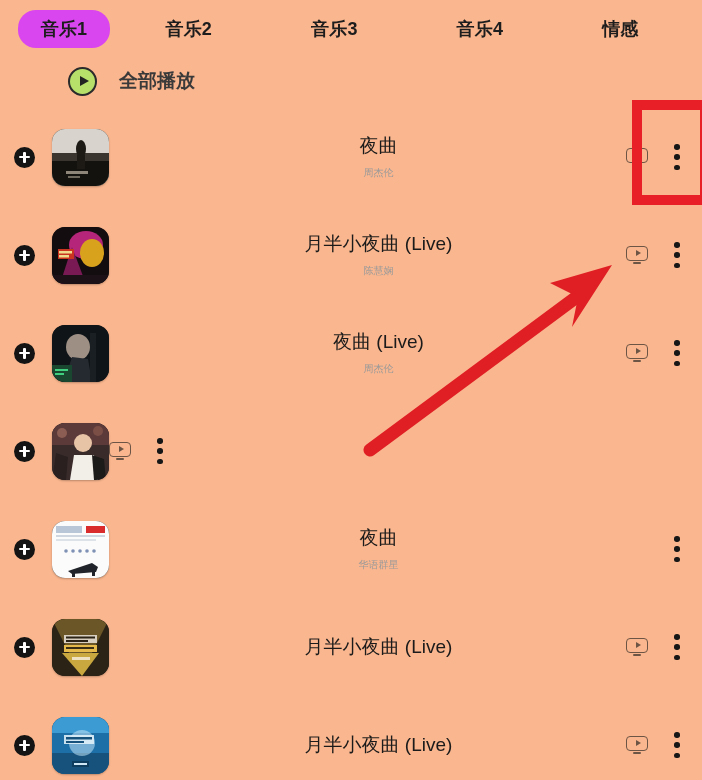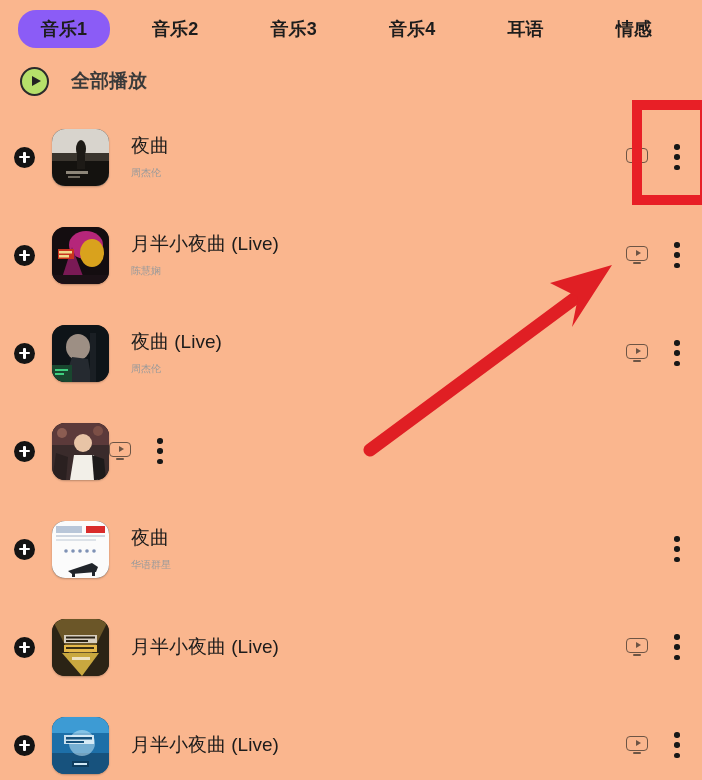--- a/index.html
+++ b/index.html
@@ -30,31 +30,32 @@
     text-align: center;
     font-size: 18px;
     font-weight: bold;
     color: #1d1d1d;
     letter-spacing: 0.2px;
     white-space: nowrap;
     padding: 7px 0;
     border-radius: 18px;
   }
   .tab.active {
-    background: #8b5cf6;
+    background: #d946ef;
     max-width: 92px;
     margin-right: 6px;
   }
 
   
   .playall {
     display: flex;
     align-items: center;
     height: 46px;
     padding-left: 20px;
+    margin-left: 48px;
   }
   .playall-icon {
     width: 29px;
     height: 29px;
     border-radius: 50%;
     background: #b6e06a;
     border: 2.5px solid #2b2b2b;
     box-sizing: border-box;
     display: flex;
     align-items: center;
@@ -80,20 +81,21 @@
   .list {
     margin-top: 4px;
   }
   .row {
     display: flex;
     align-items: center;
     height: 98px;
     padding: 0 22px 0 14px;
     box-sizing: border-box;
     position: relative;
+    text-align: center;
   }
   .add-btn {
     width: 21px;
     height: 21px;
     border-radius: 50%;
     background: #141414;
     flex: 0 0 auto;
     position: relative;
     margin-right: 17px;
   }
@@ -226,21 +228,20 @@
   }
 </style>
 </head>
 <body>
 
 <div class="tabbar">
   <div class="tab active">音乐1</div>
   <div class="tab">音乐2</div>
   <div class="tab">音乐3</div>
   <div class="tab">音乐4</div>
-  <div class="tab">耳语</div>
   <div class="tab">情感</div>
 </div>
 
 <div class="playall">
   <div class="playall-icon">
     <div class="tri"></div>
   </div>
   <div class="playall-label">全部播放</div>
 </div>
 

